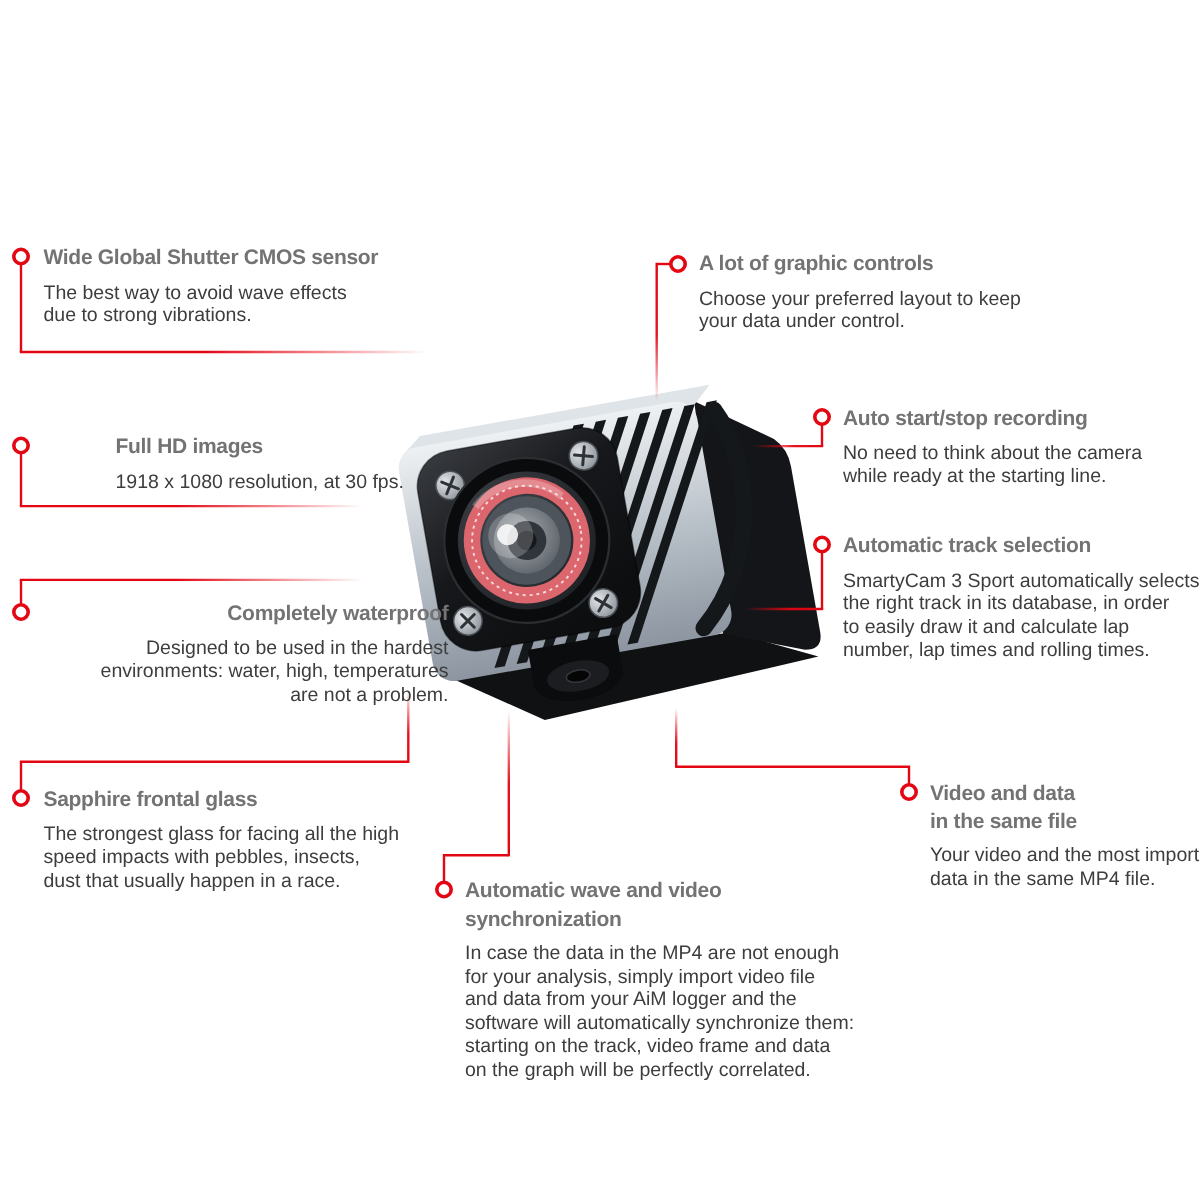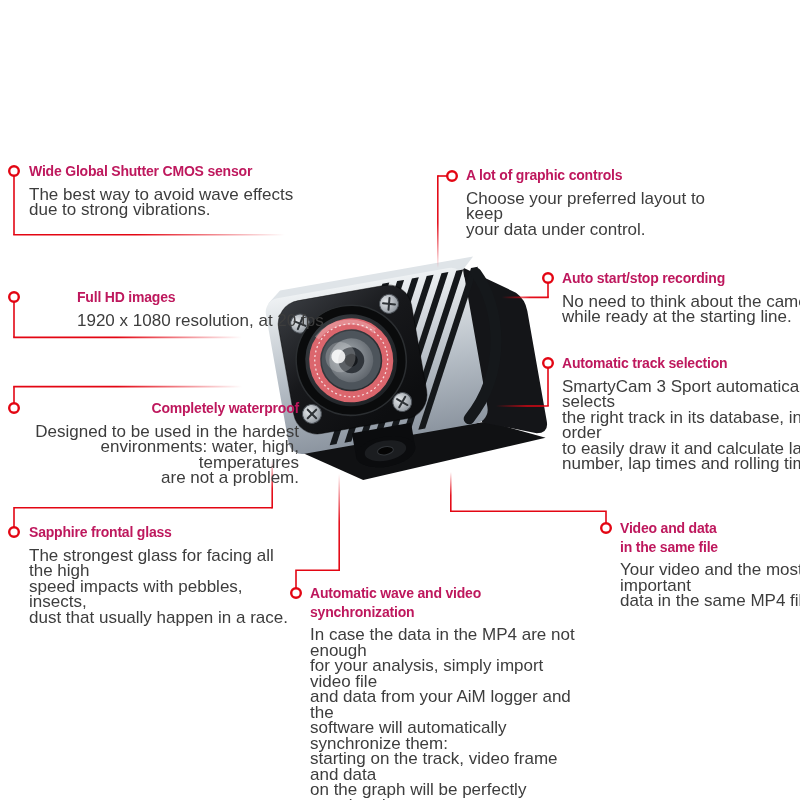--- a/index.html
+++ b/index.html
@@ -4,24 +4,24 @@
 <style>
   html,body{margin:0;padding:0;background:#ffffff;}
   .canvas{
     position:relative;width:800px;height:800px;background:#ffffff;
     font-family:"Liberation Sans",sans-serif;overflow:hidden;
   }
   .overlay{position:absolute;left:0;top:0;width:800px;height:800px;}
   .feature{position:absolute;width:270px;}
   .feature .title{
     font-weight:bold;font-size:14px;line-height:18.5px;letter-spacing:-0.2px;
-    color:#be185d;white-space:pre-line;margin:0;
+    color:#737373;white-space:pre-line;margin:0;
   }
   .feature .desc{
-    font-size:17px;line-height:15.5px;color:#3d3d3d;
+    font-size:13px;line-height:15.5px;color:#3d3d3d;
     white-space:pre-line;margin:6px 0 0 0;
   }
   
   .f0{left:29px;top:162px;}
   .f1{left:29px;top:288px;margin-left:48px;}
   .f2{left:29px;top:399px;text-align:right;}
   .f3{left:29px;top:523px;}
   .f4{left:466px;top:166px;}
   .f5{left:562px;top:269px;}
   .f6{left:562px;top:354px;}
@@ -237,21 +237,21 @@
     </g>
   </svg>
 
   <div class="feature f0">
     <h3 class="title">Wide Global Shutter CMOS sensor</h3>
     <p class="desc">The best way to avoid wave effects
 due to strong vibrations.</p>
   </div>
   <div class="feature f1">
     <h3 class="title">Full HD images</h3>
-    <p class="desc">1920 x 1080 resolution, at 20 fps.</p>
+    <p class="desc">1918 x 1080 resolution, at 30 fps.</p>
   </div>
   <div class="feature f2">
     <h3 class="title">Completely waterproof</h3>
     <p class="desc">Designed to be used in the hardest
 environments: water, high, temperatures
 are not a problem.</p>
   </div>
   <div class="feature f4">
     <h3 class="title">A lot of graphic controls</h3>
     <p class="desc">Choose your preferred layout to keep

